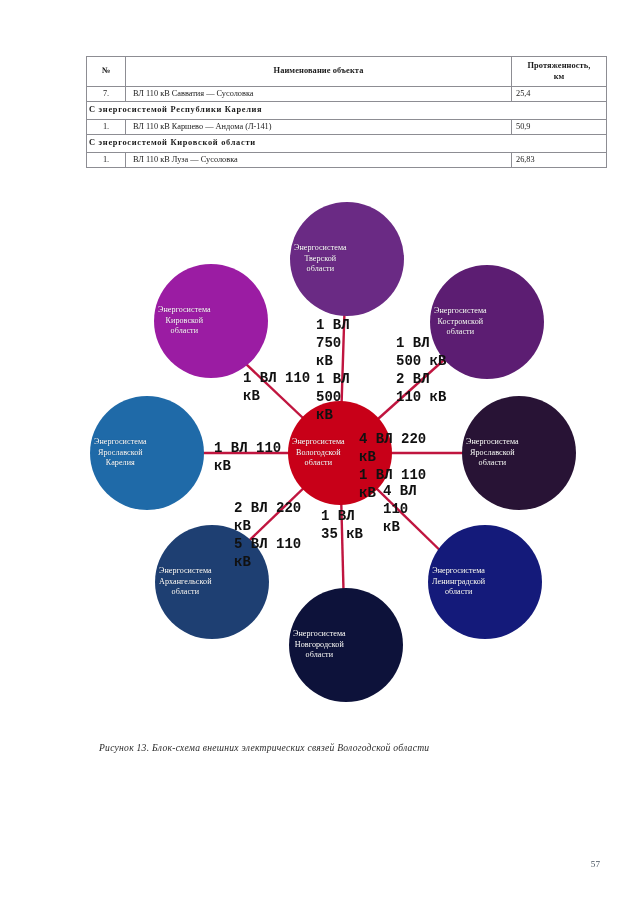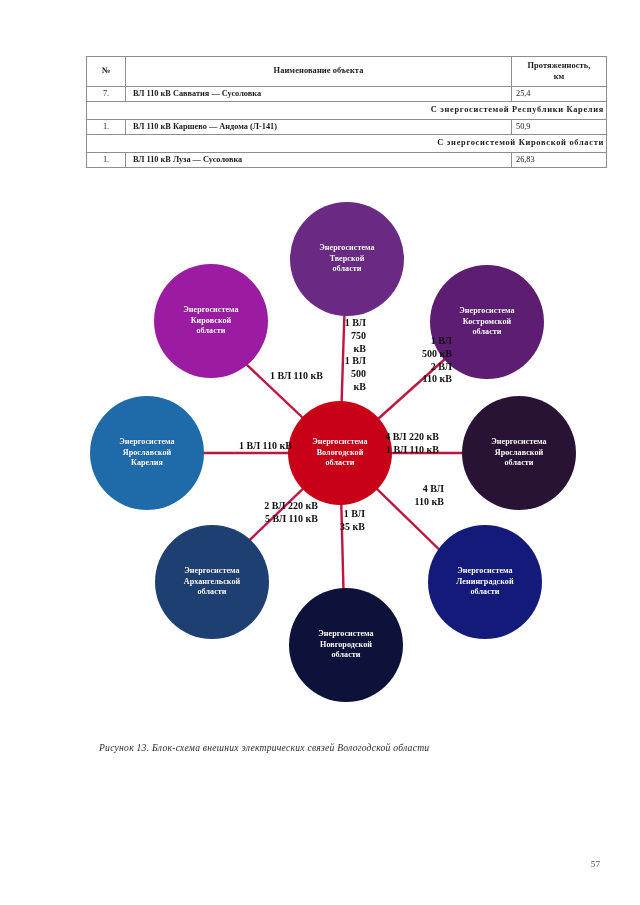--- a/index.html
+++ b/index.html
@@ -28,32 +28,32 @@
     width: 100%;
     font-size: 8.3px;
     line-height: 1.25;
   }
   table.data-table td, table.data-table th {
     border: 1px solid #8d8d93;
     padding: 2px 4px;
     vertical-align: middle;
   }
   .col-num   { width: 30px;  text-align: center; }
-  .col-name  { text-align: left; padding-left: 7px !important; font-weight: bold; }
+  .col-name  { text-align: left; padding-left: 7px !important; }
   .col-len   { width: 86px; }
 
   th.hdr {
     font-weight: bold;
     text-align: center;
     font-size: 8.4px;
     padding: 4px 3px !important;
     letter-spacing: 0.1px;
   }
   td.section-row {
-    text-align: right;
+    text-align: left;
     font-weight: bold;
     font-size: 8.4px;
     letter-spacing: 0.7px;
     padding: 3px 2px !important;
   }
 
   
   .diagram {
     position: absolute;
     left: 0;
@@ -64,42 +64,42 @@
   .diagram svg.edges {
     position: absolute;
     left: 0; top: 0;
     width: 640px; height: 520px;
   }
   .node {
     position: absolute;
     border-radius: 50%;
     display: flex;
     align-items: center;
-    justify-content: center;
+    justify-content: flex-start;
     text-align: center;
     color: #ffffff;
-    font-weight: bold;
+    font-weight: normal;
     font-size: 8.1px;
     line-height: 1.35;
     letter-spacing: 0.05px;
     box-sizing: border-box;
     padding: 4px;
     text-shadow: 0 0 1px rgba(0,0,0,0.35);
   }
   .node span { display: block; }
 
   .edge-label {
     position: absolute;
-    font-family: Liberation Serif, serif;
+    font-family: Liberation Mono, monospace;
     font-weight: bold;
-    font-size: 10px;
+    font-size: 14px;
     line-height: 1.28;
     color: #111111;
     white-space: pre-line;
-    text-align: right;
+    text-align: left;
   }
 
   
   .caption {
     position: absolute;
     left: 99px;
     top: 712px;
     width: 470px;
     font-style: italic;
     font-size: 9.6px;
@@ -254,21 +254,21 @@
 кВ</div>
 
   <div class="edge-label" style="left:396px; top:155px; width:56px;">1 ВЛ
 500 кВ
 2 ВЛ
 110 кВ</div>
 
   <div class="edge-label" style="left:359px; top:251px; width:80px;">4 ВЛ 220 кВ
 1 ВЛ 110 кВ</div>
 
-  <div class="edge-label" style="left:398px; top:303px; width:46px;">4 ВЛ
+  <div class="edge-label" style="left:383px; top:303px; width:46px;">4 ВЛ
 110 кВ</div>
 
   <div class="edge-label" style="left:321px; top:328px; width:44px;">1 ВЛ
 35 кВ</div>
 
   <div class="edge-label" style="left:234px; top:320px; width:84px;">2 ВЛ 220 кВ
 5 ВЛ 110 кВ</div>
 
   <div class="edge-label" style="left:214px; top:260px; width:78px;">1 ВЛ 110 кВ</div>
 

